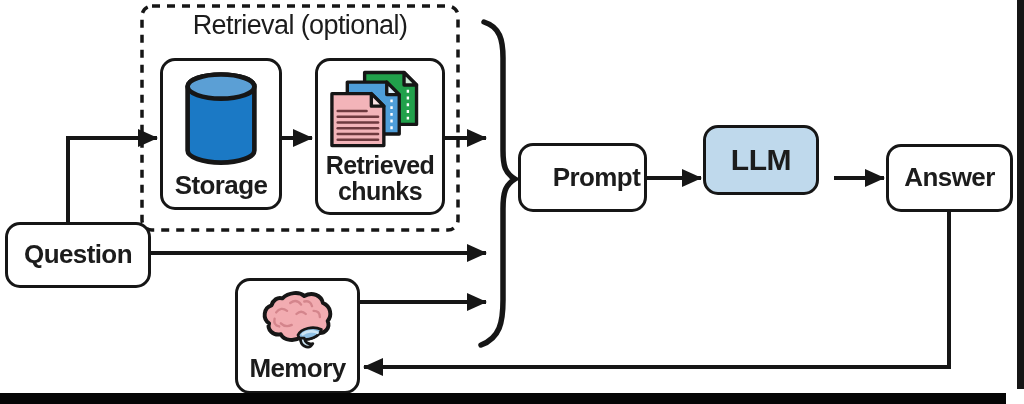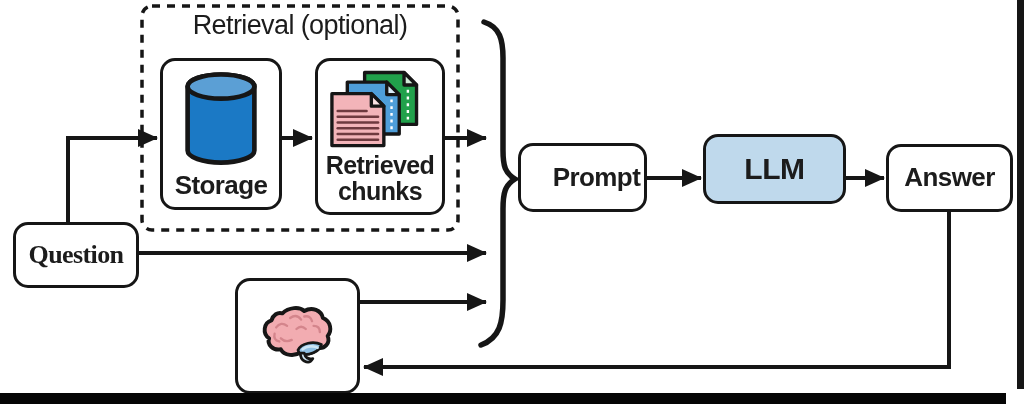--- a/index.html
+++ b/index.html
@@ -106,21 +106,21 @@
     <path class="edge" d="M647,178 L701,178" marker-end="url(#ah)"></path>
     <path class="edge" d="M834,178 L884,178" marker-end="url(#ah)"></path>
     <path class="edge" d="M949,212 L949,367 L364,367" marker-end="url(#ah)"></path>
 
     <path class="brace" d="M484,22 C500,27 503,40 503,58 L503,150 C503,166 505,173 515,179
              C505,185 503,193 503,209 L503,300 C503,322 500,338 481,345"></path>
   </svg>
 
   <div class="group-title">Retrieval (optional)</div>
 
-  <div class="node" style="left:13px; top:222px; width:126px; height:66px;font-family:Liberation Serif, serif;">
+  <div class="node" style="left:5px; top:222px; width:146px; height:66px;">
     <div class="node-label">Question</div>
   </div>
 
   <div class="node" style="left:160px; top:58px; width:122px; height:152px;">
     <span class="icon-wrap">
       <svg width="82" height="102" viewBox="0 0 88 110">
         <path d="M8,20 A36,13 0 0 1 80,20 L80,89 A36,13 0 0 1 8,89 Z" style="fill: var(--cylinder-body, #1b79c5); stroke: var(--line,#161616);" stroke-width="5" stroke-linejoin="round"></path>
         <ellipse cx="44" cy="20" rx="36" ry="13" style="fill: var(--cylinder-top, #5b9fd5); stroke: var(--line,#161616);" stroke-width="5"></ellipse>
       </svg>
     </span>
@@ -153,21 +153,21 @@
         </g>
       </svg>
     </span>
     <div class="node-label" style="font-size:25px;">Retrieved chunks</div>
   </div>
 
   <div class="node" style="left:518px; top:143px; width:129px; height:69px;padding-left:28px;">
     <div class="node-label">Prompt</div>
   </div>
 
-  <div class="node llm-node" style="left:703px; top:134px; width:143px; height:70px;">
+  <div class="node llm-node" style="left:703px; top:125px; width:116px; height:70px;">
     <div class="node-label">LLM</div>
   </div>
 
   <div class="node" style="left:886px; top:144px; width:127px; height:68px;">
     <div class="node-label">Answer</div>
   </div>
 
   <div class="node" style="left:235px; top:278px; width:125px; height:116px;">
     <span class="icon-wrap">
       <svg width="78" height="64" viewBox="0 0 100 82">
@@ -185,18 +185,19 @@
           <path d="M22,30 q6,-8 14,-2"></path>
           <path d="M40,18 q8,-6 14,2"></path>
           <path d="M58,16 q8,-2 10,6"></path>
           <path d="M70,28 q8,0 8,8"></path>
           <path d="M28,44 q6,6 14,2"></path>
           <path d="M48,32 q6,-6 12,0"></path>
           <path d="M20,38 q-2,8 6,10"></path>
         </g>
       </svg>
     </span>
+    <div class="node-label">Memory</div>
   </div>
 
   <div class="page-edge-bottom"></div>
   <div class="page-edge-right"></div>
 
 </div>
 
 </body></html>

